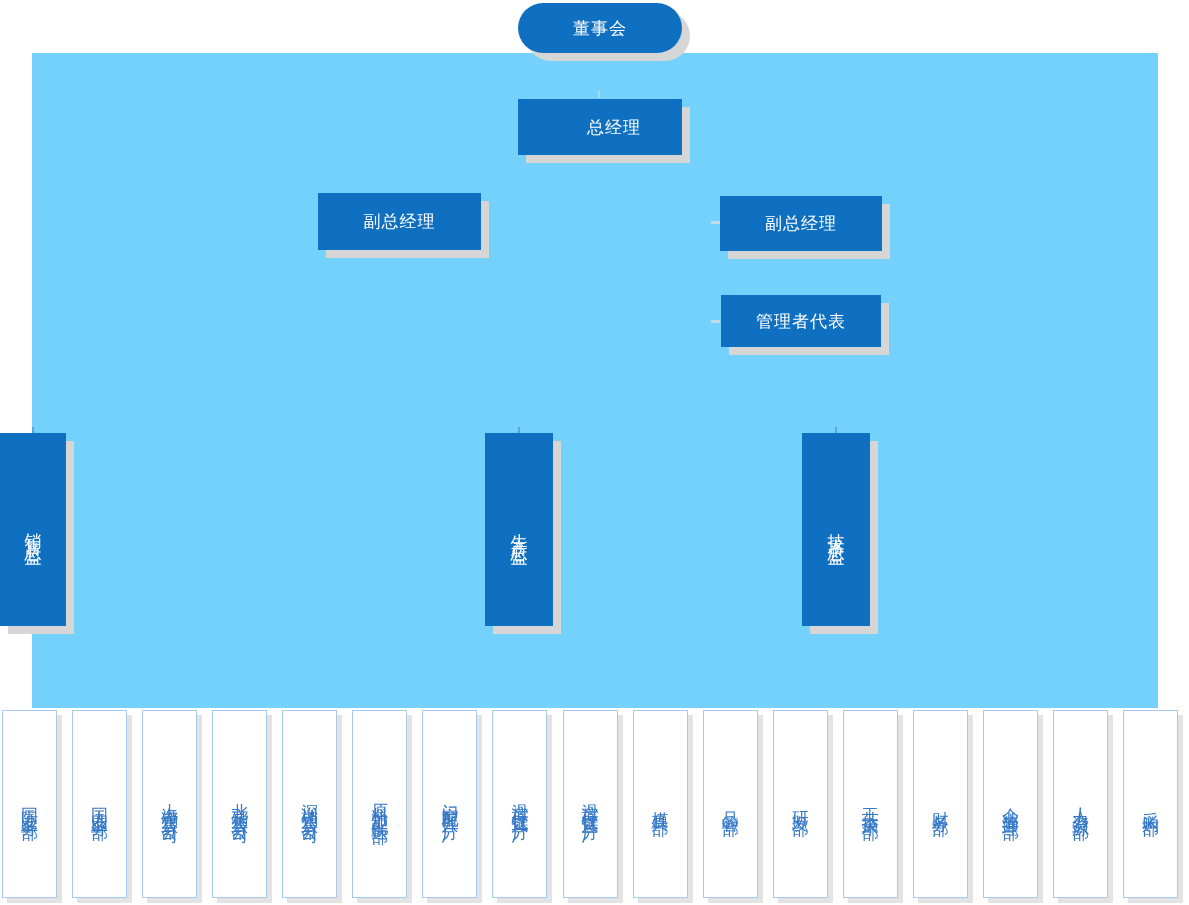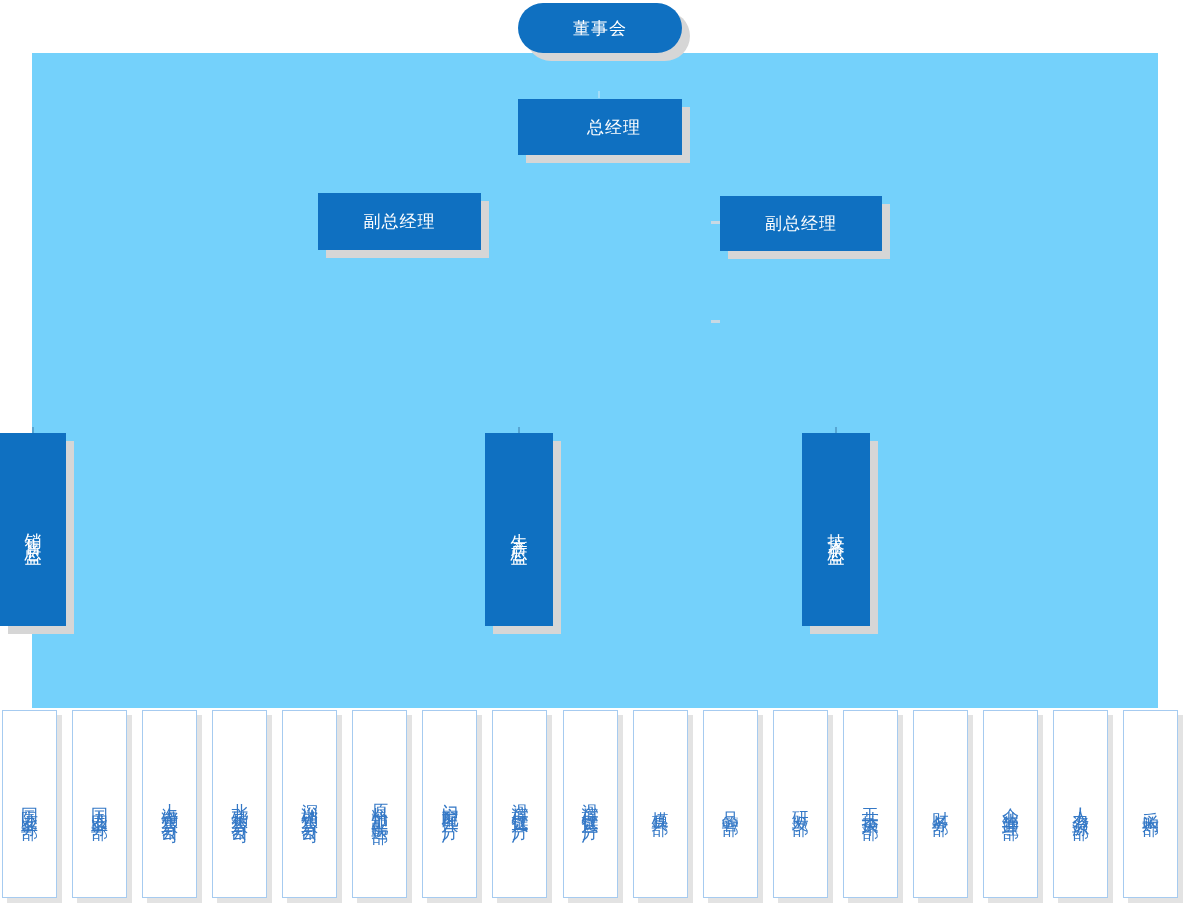--- a/index.html
+++ b/index.html
@@ -79,20 +79,23 @@
   </div>
 
   <div class="node node-vgm-left">
     <span>副总经理</span>
   </div>
 
   <div class="node node-vgm-right">
     <span>副总经理</span>
   </div>
 
+  <div class="node node-mgr-rep">
+    <span>管理者代表</span>
+  </div>
 
   <div class="node node-sales">
     <span class="vlabel">销售总监</span>
   </div>
 
   <div class="node node-prod">
     <span class="vlabel">生产总监</span>
   </div>
 
   <div class="node node-tech">

